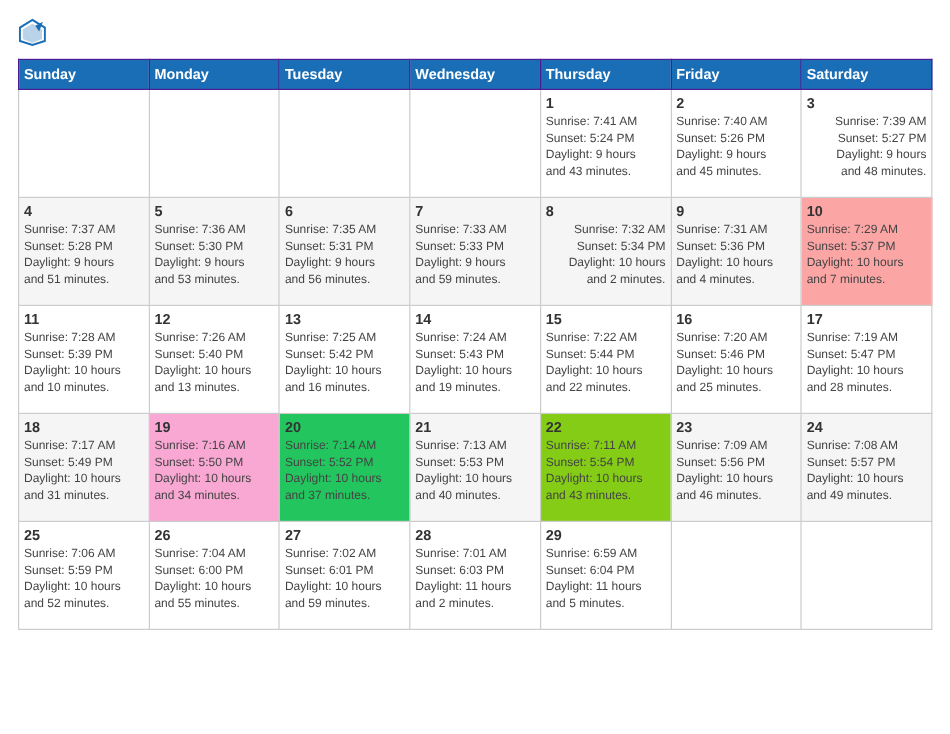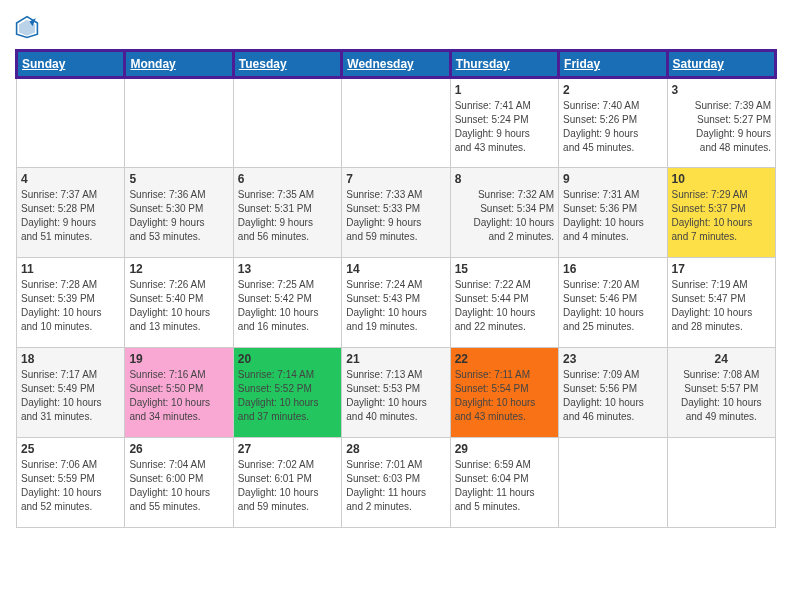--- a/index.html
+++ b/index.html
@@ -43,22 +43,21 @@
       width: 100%;
       border-collapse: collapse;
       table-layout: fixed;
     }
     thead tr th {
       background: #1a6eb5;
       color: #fff;
       font-size: 12px;
       padding: 5px 4px;
       text-align: left;
-      border: 3px solid #4c1d95;
-      text-decoration: underline;
+      border: 1px solid #4c1d95;
     }
     tbody tr td {
       border: 1px solid #ccc;
       vertical-align: top;
       padding: 4px;
       font-size: 10.5px;
       color: #333;
       height: 90px;
       background: #fff;
     }
@@ -183,21 +182,21 @@
 Daylight: 10 hours
 and 2 minutes.</div>
         </td>
         <td style="background: rgb(245, 245, 245);">
           <span class="day-num">9</span>
           <div class="day-info" style="white-space: pre-line;">Sunrise: 7:31 AM
 Sunset: 5:36 PM
 Daylight: 10 hours
 and 4 minutes.</div>
         </td>
-        <td style="background: #fde047;">
+        <td style="background: #fca5a5;">
           <span class="day-num">10</span>
           <div class="day-info" style="white-space: pre-line;">Sunrise: 7:29 AM
 Sunset: 5:37 PM
 Daylight: 10 hours
 and 7 minutes.</div>
         </td>
       </tr>
       <tr>
         <td>
           <span class="day-num">11</span>
@@ -271,35 +270,35 @@
 Daylight: 10 hours
 and 37 minutes.</div>
         </td>
         <td style="background: rgb(245, 245, 245);">
           <span class="day-num">21</span>
           <div class="day-info" style="white-space: pre-line;">Sunrise: 7:13 AM
 Sunset: 5:53 PM
 Daylight: 10 hours
 and 40 minutes.</div>
         </td>
-        <td style="background: #f97316;">
+        <td style="background: #84cc16;">
           <span class="day-num">22</span>
           <div class="day-info" style="white-space: pre-line;">Sunrise: 7:11 AM
 Sunset: 5:54 PM
 Daylight: 10 hours
 and 43 minutes.</div>
         </td>
         <td style="background: rgb(245, 245, 245);">
           <span class="day-num">23</span>
           <div class="day-info" style="white-space: pre-line;">Sunrise: 7:09 AM
 Sunset: 5:56 PM
 Daylight: 10 hours
 and 46 minutes.</div>
         </td>
-        <td style="background: rgb(245, 245, 245); text-align: center;">
+        <td style="background: rgb(245, 245, 245);">
           <span class="day-num">24</span>
           <div class="day-info" style="white-space: pre-line;">Sunrise: 7:08 AM
 Sunset: 5:57 PM
 Daylight: 10 hours
 and 49 minutes.</div>
         </td>
       </tr>
       <tr>
         <td>
           <span class="day-num">25</span>

